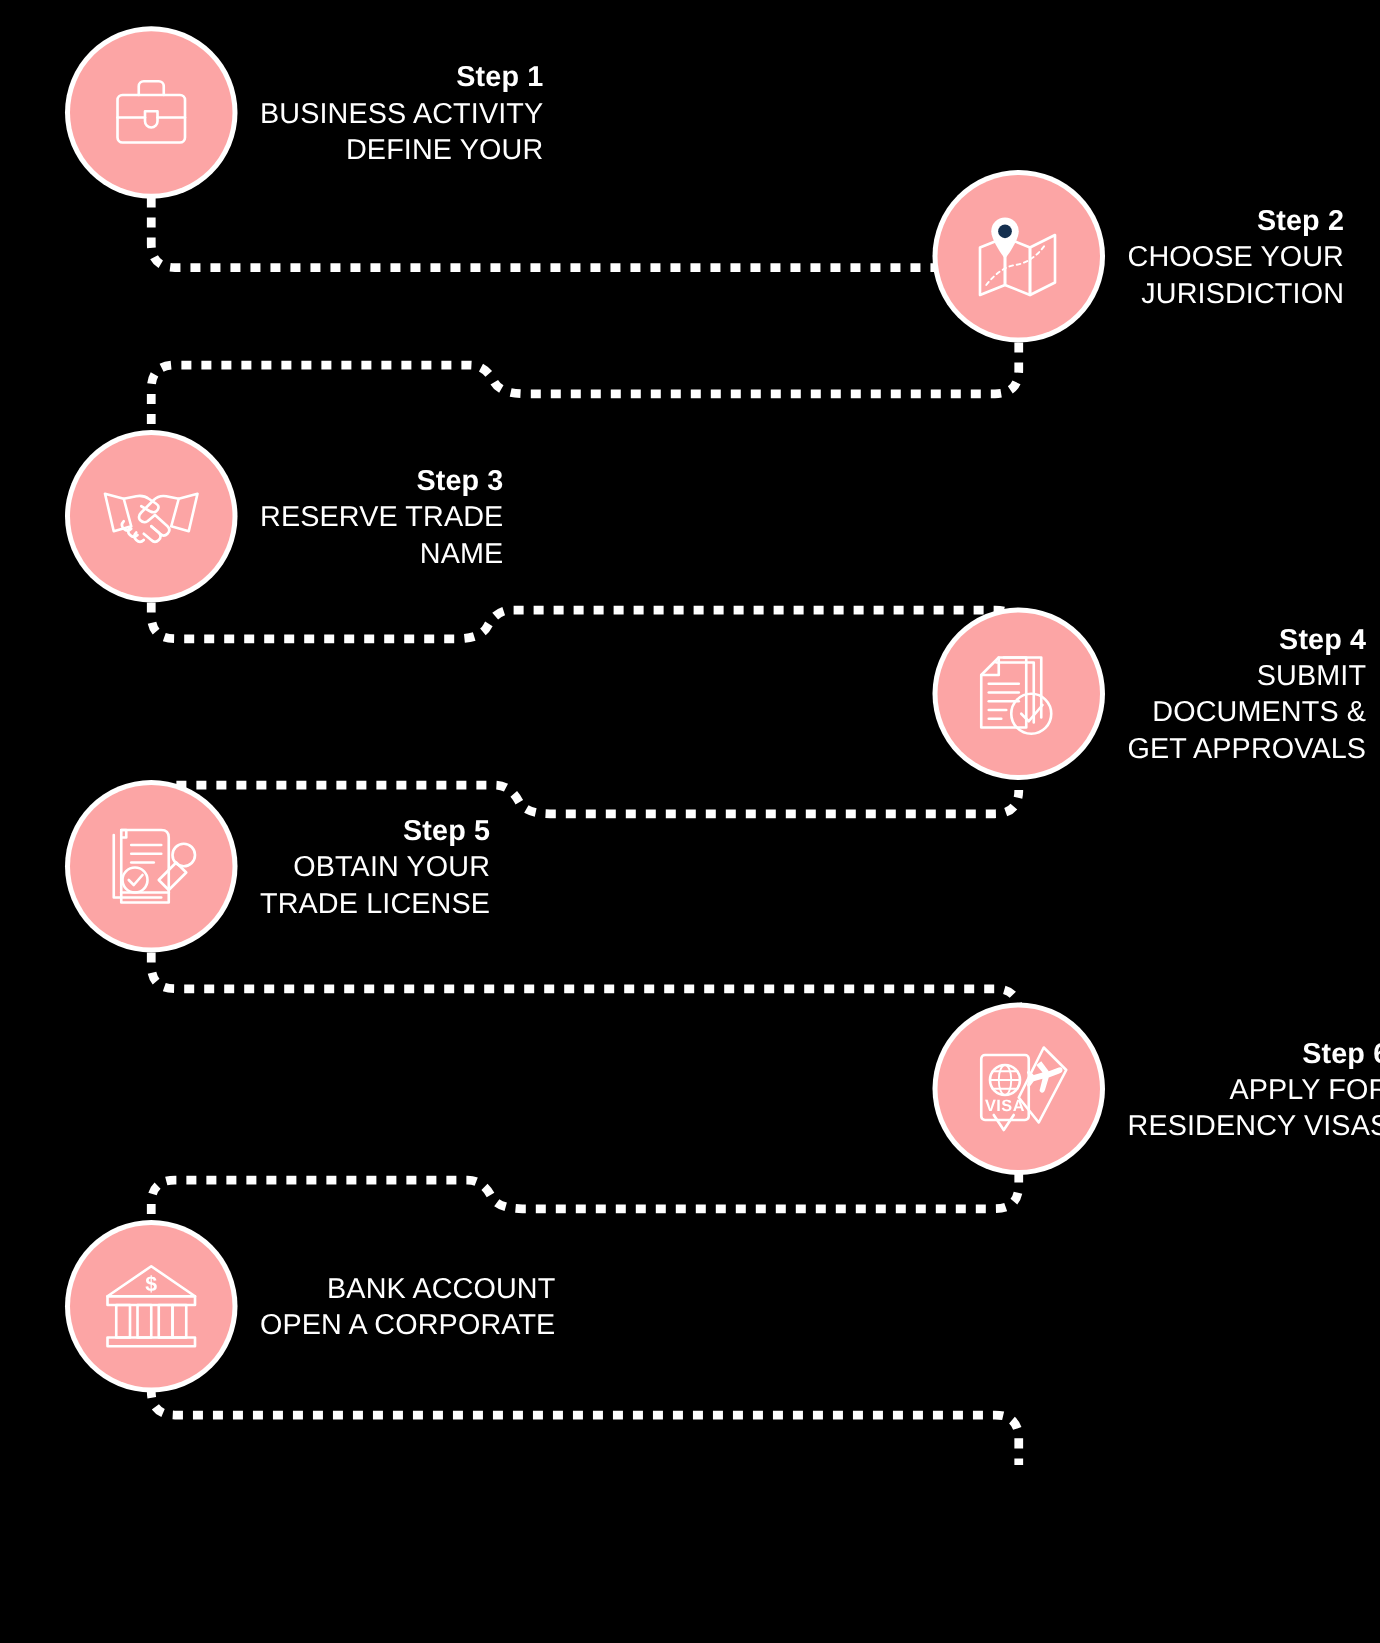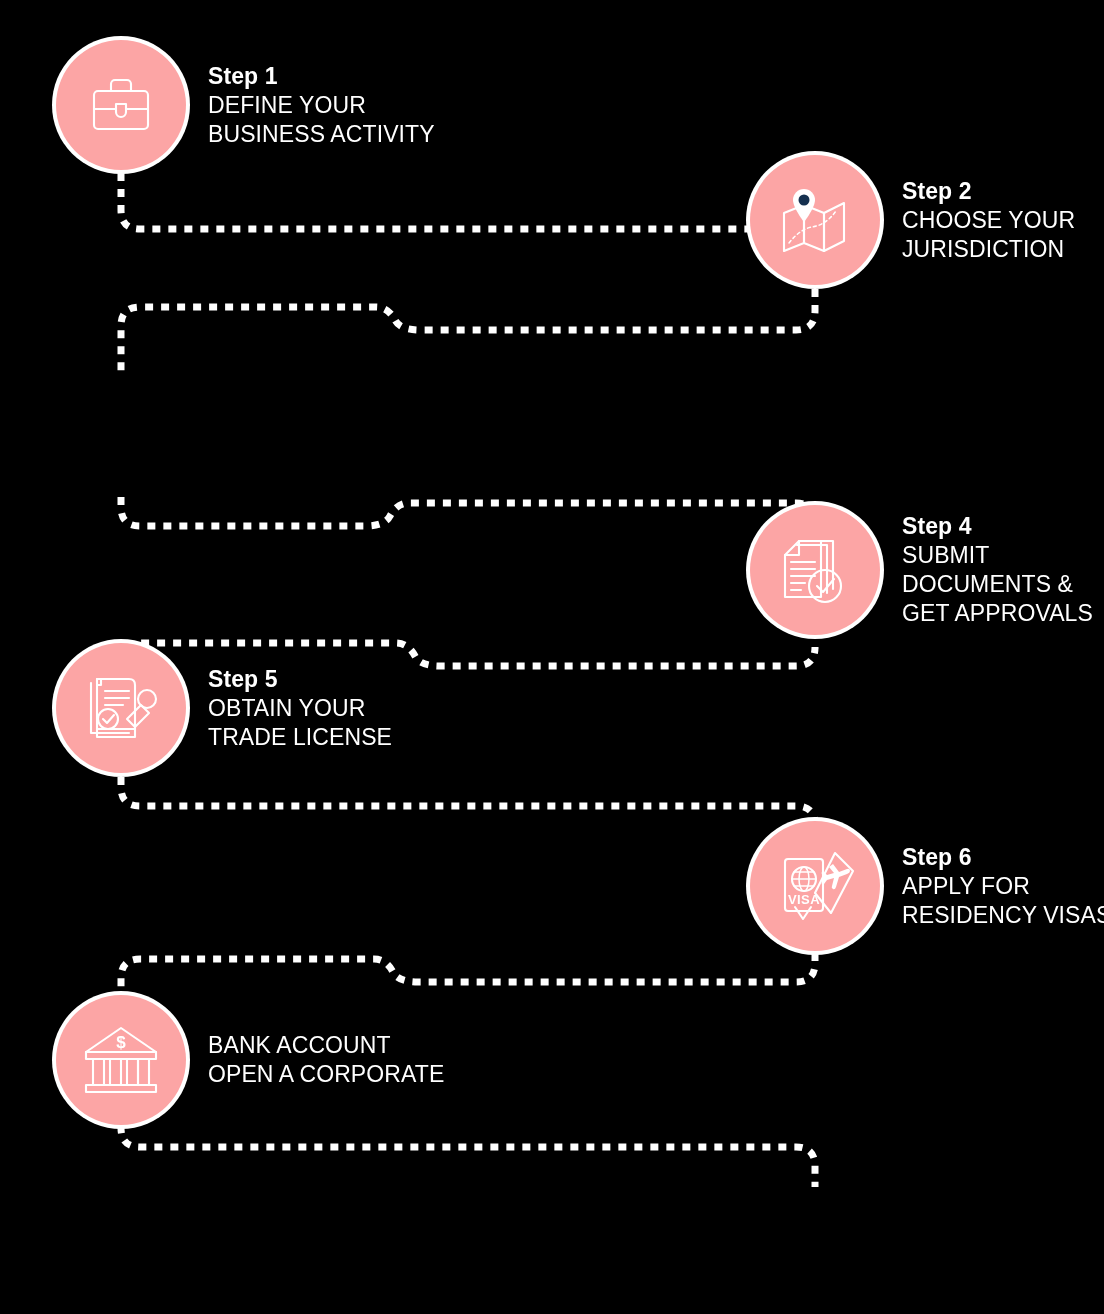--- a/index.html
+++ b/index.html
@@ -11,23 +11,24 @@
   body {
     width: 1104px;
     height: 1314px;
     position: relative;
     overflow: hidden;
     font-family: "Liberation Sans", sans-serif;
     -webkit-font-smoothing: antialiased;
   }
   #infographic {
     position: absolute;
-    left: 0; top: 15px;
+    left: 0; top: 0;
     width: 1104px;
     height: 1090px;
+    text-align: right;
   }
   .connector-layer {
     position: absolute;
     left: 0; top: 0;
     width: 1104px;
     height: 1314px;
     pointer-events: none;
   }
   .connector-path {
     fill: none;
@@ -113,22 +114,22 @@
       <svg width="78" height="78" viewBox="0 0 78 78">
         <rect class="icon-stroke" x="12" y="25" width="54" height="38" rx="4"></rect>
         <path class="icon-stroke" d="M29,25 L29,18 a4,4 0 0 1 4,-4 h12 a4,4 0 0 1 4,4 L49,25"></path>
         <line class="icon-stroke" x1="12" y1="43" x2="34" y2="43"></line>
         <line class="icon-stroke" x1="44" y1="43" x2="66" y2="43"></line>
         <path class="icon-stroke" d="M34,38 h10 v8 a5,5 0 0 1 -10,0 z"></path>
       </svg>
     </div>
     <div class="step-text">
       <div class="step-label">Step 1</div>
+      <div class="step-title">BUSINESS ACTIVITY</div>
       <div class="step-title">DEFINE YOUR</div>
-      <div class="step-title">BUSINESS ACTIVITY</div>
     </div>
   </div>
 
   <div class="step-node" style="left:750px; top:140px;">
     <div class="step-circle">
       <svg width="82" height="78" viewBox="0 0 82 78">
         <path class="icon-stroke" d="M10,32 L30,24 L30,62 L10,70 Z"></path>
         <path class="icon-stroke" d="M30,24 L50,32 L50,70 L30,62 Z"></path>
         <path class="icon-stroke" d="M50,32 L70,22 L70,60 L50,70 Z"></path>
         <path class="icon-thin" stroke-dasharray="3 3" d="M15,62 Q26,48 38,46 Q52,44 62,30"></path>
@@ -136,20 +137,40 @@
         <circle cx="30" cy="19" r="5.5" fill="#15304f"></circle>
       </svg>
     </div>
     <div class="step-text">
       <div class="step-label">Step 2</div>
       <div class="step-title">CHOOSE YOUR</div>
       <div class="step-title">JURISDICTION</div>
     </div>
   </div>
 
+  <div class="step-node" style="left:56px; top:348px;">
+    <div class="step-circle">
+      <svg width="84" height="72" viewBox="0 0 84 72">
+        <path class="icon-stroke" d="M5,18 L20,22 L26,44 L12,48 Z"></path>
+        <path class="icon-stroke" d="M79,18 L64,22 L58,44 L72,48 Z"></path>
+        <path class="icon-stroke" d="M20,22 L30,20 Q36,19 40,22 L46,26 Q49,28 47,31 Q45,34 41,32 L34,28"></path>
+        <path class="icon-stroke" d="M64,22 L54,20 Q48,19 44,23 L34,33 Q31,36 33,39 Q36,42 39,40 L45,35"></path>
+        <path class="icon-stroke" d="M45,35 L55,44 Q58,47 55,50 Q52,53 49,50 L42,44"></path>
+        <path class="icon-stroke" d="M42,44 L48,49 Q51,52 48,55 Q45,58 42,55 L36,50"></path>
+        <path class="icon-stroke" d="M20,40 Q17,43 20,46 Q23,49 26,46"></path>
+        <path class="icon-stroke" d="M25,45 Q22,48 25,51 Q28,54 31,51"></path>
+        <path class="icon-stroke" d="M30,49 Q27,52 30,55 Q33,58 36,55"></path>
+      </svg>
+    </div>
+    <div class="step-text">
+      <div class="step-label">Step 3</div>
+      <div class="step-title">RESERVE TRADE</div>
+      <div class="step-title">NAME</div>
+    </div>
+  </div>
 
   <div class="step-node" style="left:750px; top:490px;">
     <div class="step-circle">
       <svg width="76" height="78" viewBox="0 0 76 78">
         <path class="icon-stroke" d="M26,10 L56,10 L56,58"></path>
         <path class="icon-stroke" d="M20,14 L50,14 L50,62"></path>
         <path class="icon-stroke" d="M22,10 L8,24 L8,66 L44,66 L44,10 Z"></path>
         <path class="icon-stroke" d="M22,10 L22,24 L8,24"></path>
         <line class="icon-stroke" x1="14" y1="31" x2="38" y2="31"></line>
         <line class="icon-stroke" x1="14" y1="38" x2="38" y2="38"></line>

